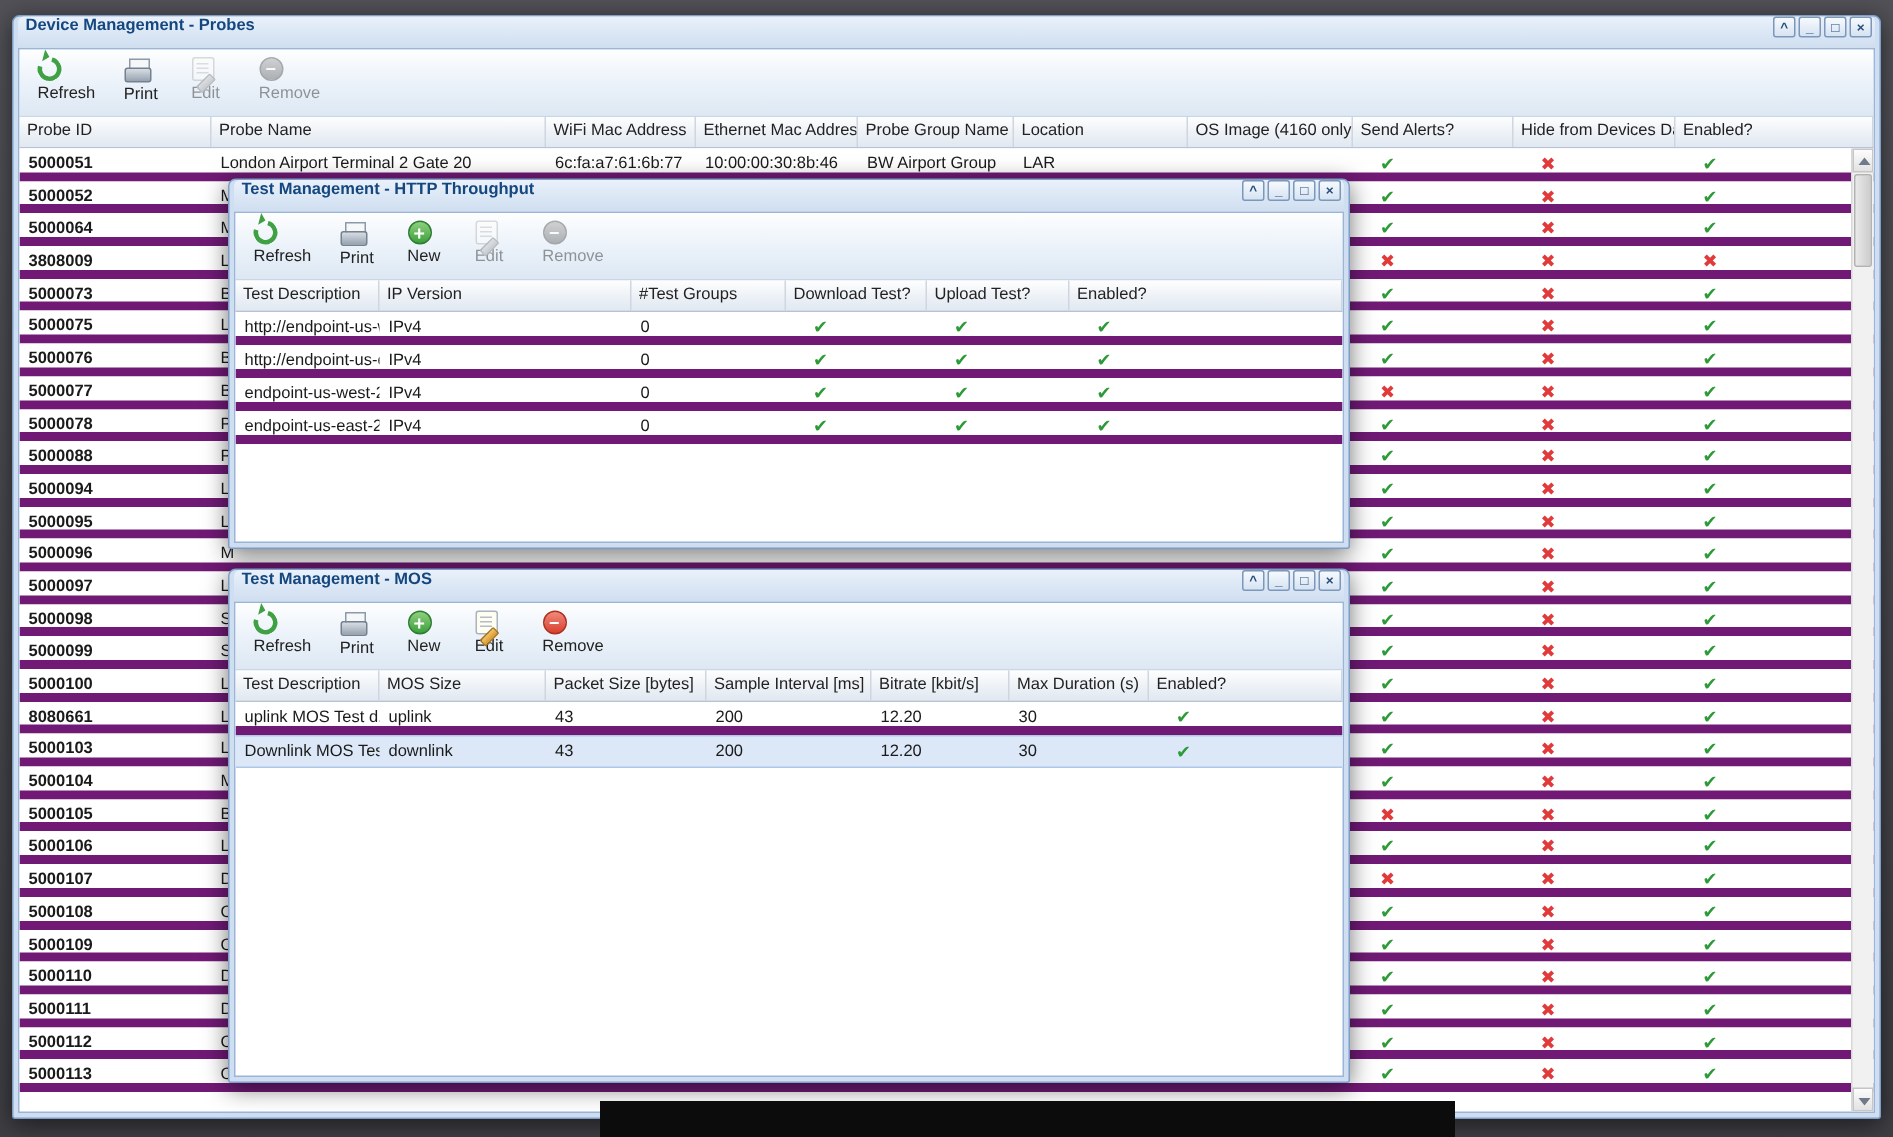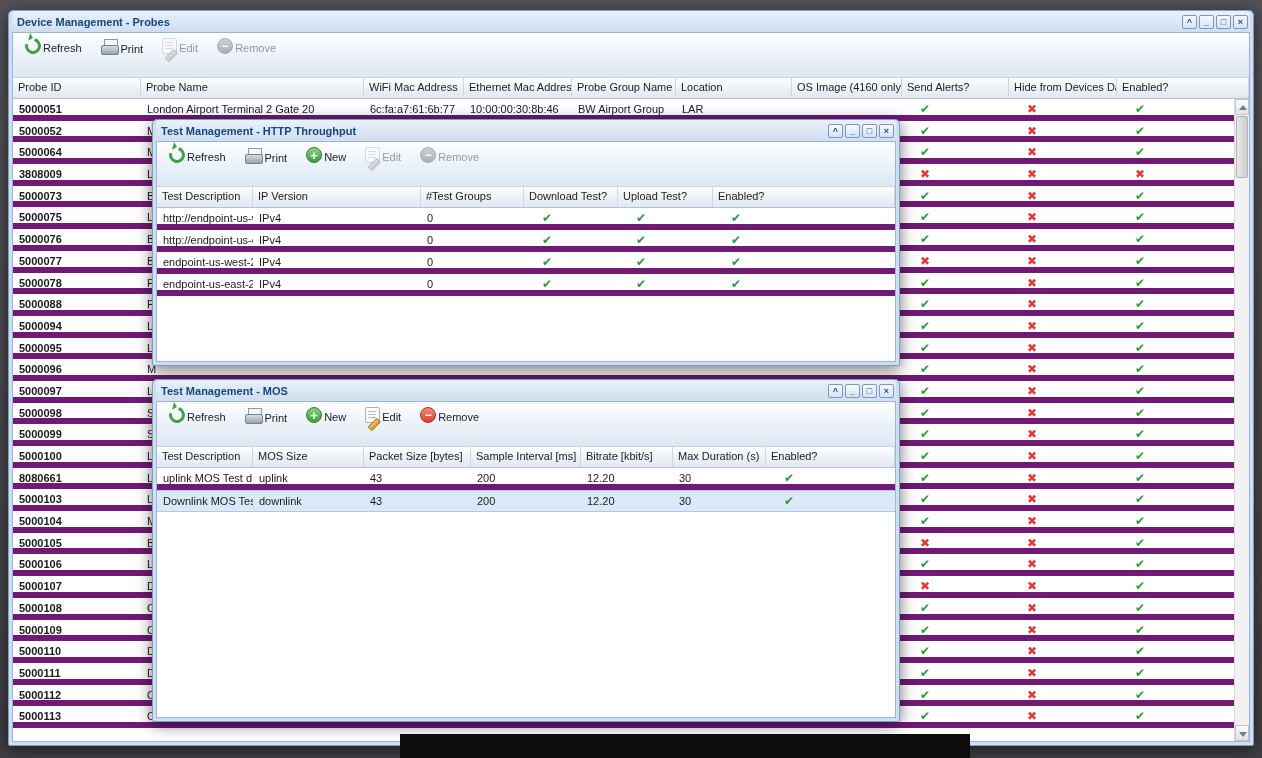--- a/index.html
+++ b/index.html
@@ -15,33 +15,33 @@
     position:absolute;
     background:#cfdef0;
     border:1px solid #7e9ec7;
     border-radius:5px 5px 2px 2px;
     box-shadow:0 3px 16px rgba(0,0,0,.55);
     padding:0 3px 3px;
   }
   .win-probes{left:8px;top:10px;width:1246px;height:736px;z-index:1}
   .win-http{left:152px;top:119px;width:748px;height:247px;z-index:3}
   .win-mos{left:152px;top:379px;width:748px;height:343px;z-index:4}
-  .titlebar{height:21px;display:flex;align-items:center;padding:0 2px 0 5px;
+  .titlebar{height:21px;display:flex;align-items:flex-start;padding:0 2px 0 5px;
     background:linear-gradient(#e9f1fb,#cfdef0);border-radius:4px 4px 0 0}
   .title{flex:1;font-weight:bold;color:#15477f;white-space:nowrap;overflow:hidden}
   .tools{display:flex;gap:2px}
   .toolbtn{width:15px;height:14px;border:1px solid #7d97ba;border-radius:2px;
     background:linear-gradient(#f6fafd,#d6e3f2);color:#2a4d7e;font-size:9px;
     line-height:12px;text-align:center;cursor:pointer;font-weight:bold}
   .tglyph{display:block;line-height:12px}
   .win-body{position:relative;background:#fff;border:1px solid #9ab5d6;overflow:hidden;height:calc(100% - 21px)}
   
   .tbar{display:flex;align-items:flex-start;gap:5px;padding:2px 5px;height:45px;
     background:linear-gradient(#fdfeff,#eaf1f9 55%,#dde8f3);border-bottom:1px solid #c8d7e8}
-  .tbtn{display:flex;flex-direction:row;align-items:flex-end;gap:2px;
+  .tbtn{display:flex;flex-direction:column;align-items:flex-start;gap:2px;
     padding:3px 7px 2px;min-width:40px;border-radius:3px;color:#222}
   .tbtn.disabled{opacity:.45;filter:grayscale(1)}
   .tblabel{line-height:12px;white-space:nowrap}
   .tbicon{width:18px;height:17px;position:relative;display:block}
   
   .icon-refresh{border:3px solid #3fa143;border-top-color:transparent;border-radius:50%;
     width:16px;height:16px;transform:rotate(-30deg)}
   .icon-refresh::before{content:"";position:absolute;top:-6px;right:-3px;
     border:4px solid transparent;border-left-color:#3fa143;transform:rotate(45deg)}
   .icon-print::before{content:"";position:absolute;left:3px;top:1px;width:12px;height:6px;

